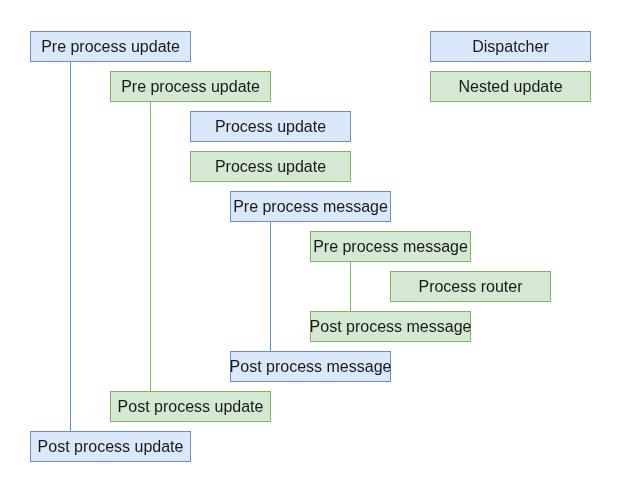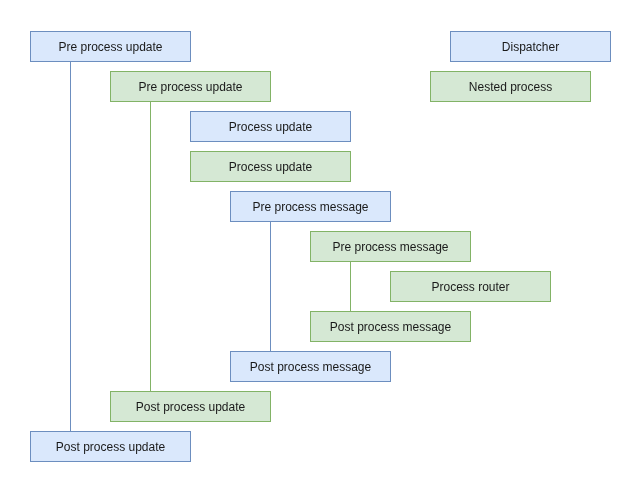--- a/index.html
+++ b/index.html
@@ -18,21 +18,21 @@
     width: 621px;
     height: 491px;
     background: #ffffff;
   }
   .node {
     position: absolute;
     box-sizing: border-box;
     display: flex;
     align-items: center;
     justify-content: center;
-    font-size: 12px;
+    font-size: 16px;
     line-height: 14px;
     color: #1a1a1a;
     text-align: center;
     border-width: 1px;
     border-style: solid;
     z-index: 2;
     white-space: nowrap;
   }
   .node.blue {
     background: #dae8fc;
@@ -66,15 +66,15 @@
     <div class="node green" style="left: 110px; top: 71px; width: 161px; height: 31px;">Pre process update</div>
     <div class="node blue" style="left: 190px; top: 111px; width: 161px; height: 31px;">Process update</div>
     <div class="node green" style="left: 190px; top: 151px; width: 161px; height: 31px;">Process update</div>
     <div class="node blue" style="left: 230px; top: 191px; width: 161px; height: 31px;">Pre process message</div>
     <div class="node green" style="left: 310px; top: 231px; width: 161px; height: 31px;">Pre process message</div>
     <div class="node green" style="left: 390px; top: 271px; width: 161px; height: 31px;">Process router</div>
     <div class="node green" style="left: 310px; top: 311px; width: 161px; height: 31px;">Post process message</div>
     <div class="node blue" style="left: 230px; top: 351px; width: 161px; height: 31px;">Post process message</div>
     <div class="node green" style="left: 110px; top: 391px; width: 161px; height: 31px;">Post process update</div>
     <div class="node blue" style="left: 30px; top: 431px; width: 161px; height: 31px;">Post process update</div>
-    <div class="node blue" style="left: 430px; top: 31px; width: 161px; height: 31px; margin-left: 20px;">Dispatcher</div>
-    <div class="node green" style="left: 430px; top: 71px; width: 161px; height: 31px;">Nested process</div>
+    <div class="node blue" style="left: 430px; top: 31px; width: 161px; height: 31px;">Dispatcher</div>
+    <div class="node green" style="left: 430px; top: 71px; width: 161px; height: 31px;">Nested update</div>
   </div>
 
 </body></html>

